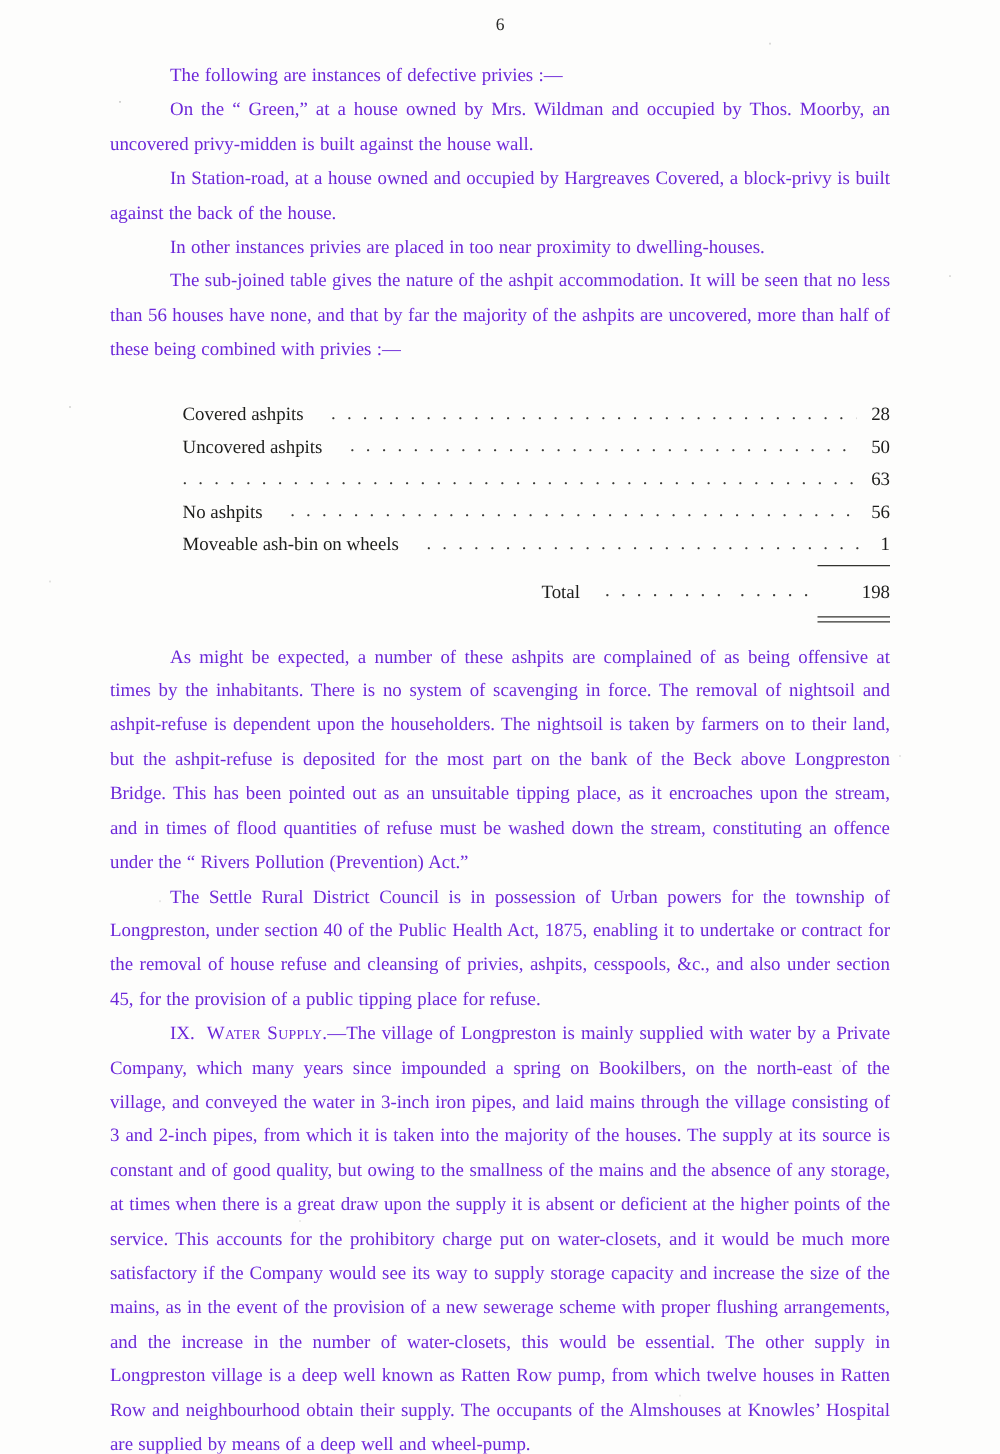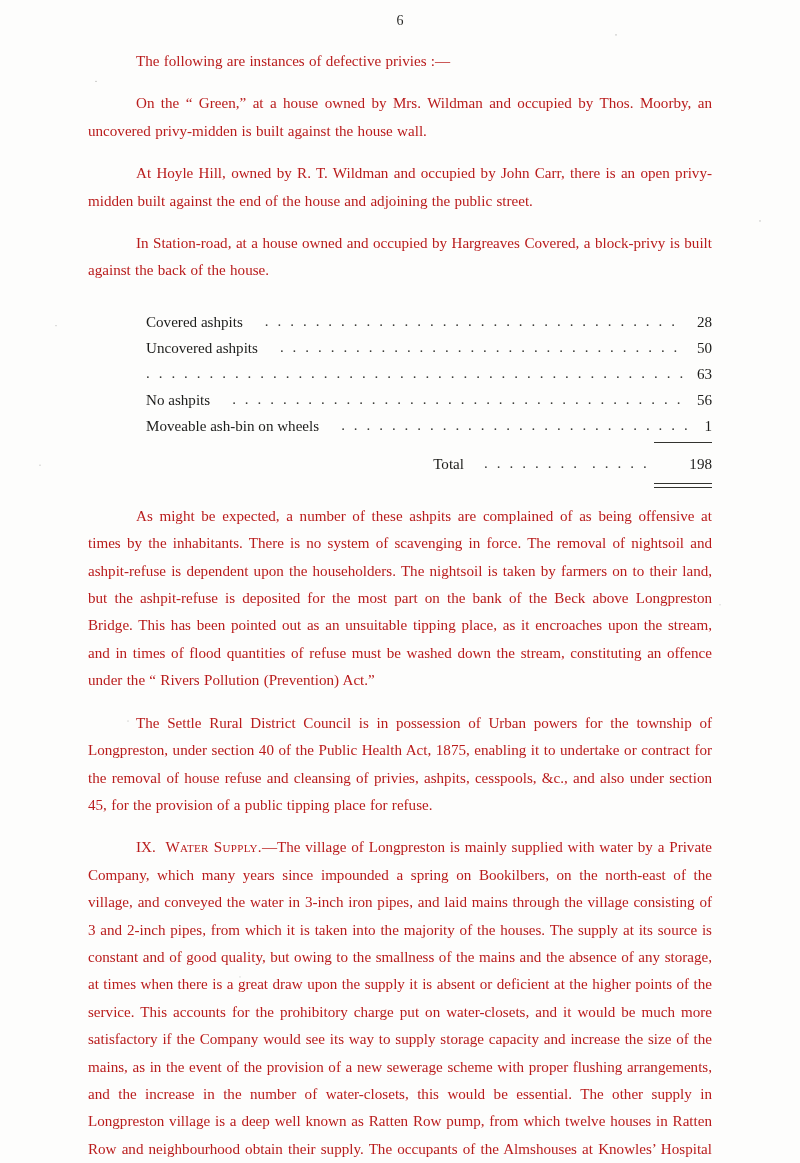--- a/index.html
+++ b/index.html
@@ -57,26 +57,25 @@
     top: 48px;
     width: 624px;
   }
   p.para {
     margin: 0 0 0 0;
     padding: 0;
     text-indent: 48px;
     text-align: justify;
     font-size: 15.1px;
     line-height: 27.4px;
-    color: #b91c1c;
+    color: #6d28d9;
     word-spacing: 0.5px;
     font-family: Liberation Serif, serif;
   }
   p.para + p.para {
-    margin-top: 15px;
   }
   p.lead {
     text-align: left;
   }
   .smallcaps {
     font-variant: small-caps;
     letter-spacing: 0.3px;
   }
   
   .table-block {
@@ -163,22 +162,23 @@
   <div id="grain"></div>
 
   <div id="content">
 
     <div class="folio">6</div>
 
     <div class="column">
 
       <p class="para lead">The following are instances of defective privies :—</p>
       <p class="para">On the “ Green,” at a house owned by Mrs. Wildman and occupied by Thos. Moorby, an uncovered privy-midden is built against the house wall.</p>
-      <p class="para">At Hoyle Hill, owned by R. T. Wildman and occupied by John Carr, there is an open privy-midden built against the end of the house and adjoining the public street.</p>
       <p class="para">In Station-road, at a house owned and occupied by Hargreaves Covered, a block-privy is built against the back of the house.</p>
+      <p class="para lead">In other instances privies are placed in too near proximity to dwelling-houses.</p>
+      <p class="para">The sub-joined table gives the nature of the ashpit accommodation.   It will be seen that no less than 56 houses have none, and that by far the majority of the ashpits are uncovered, more than half of these being combined with privies :—</p>
 
       <div class="table-block">
 
         <div class="trow">
           <span class="tlabel">Covered ashpits</span>
           <span class="leader">. . . . . . . . . . . . . . . . . . . . . . . . . . . . . . . . . . . . . . . . . . . . . . . . . . . . . . . . . . . . . . . . . . . . . . . . . . . . . . . . . . . . . . . . . . . . . . . . . . . . . . . . . . . . . . . . . . . . . . . </span>
           <span class="tval">28</span>
         </div>
 
         <div class="trow">

